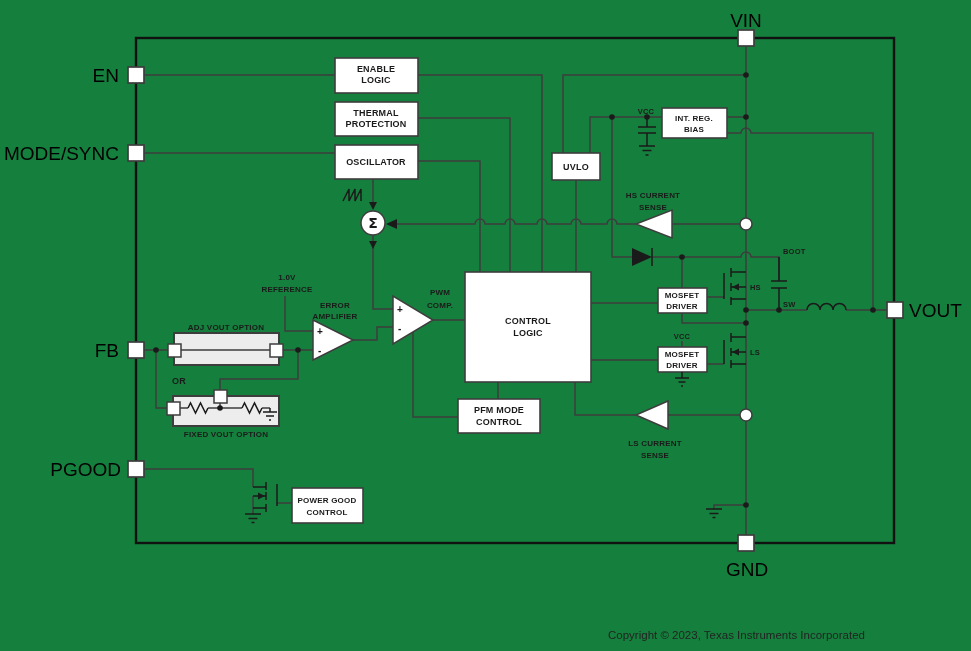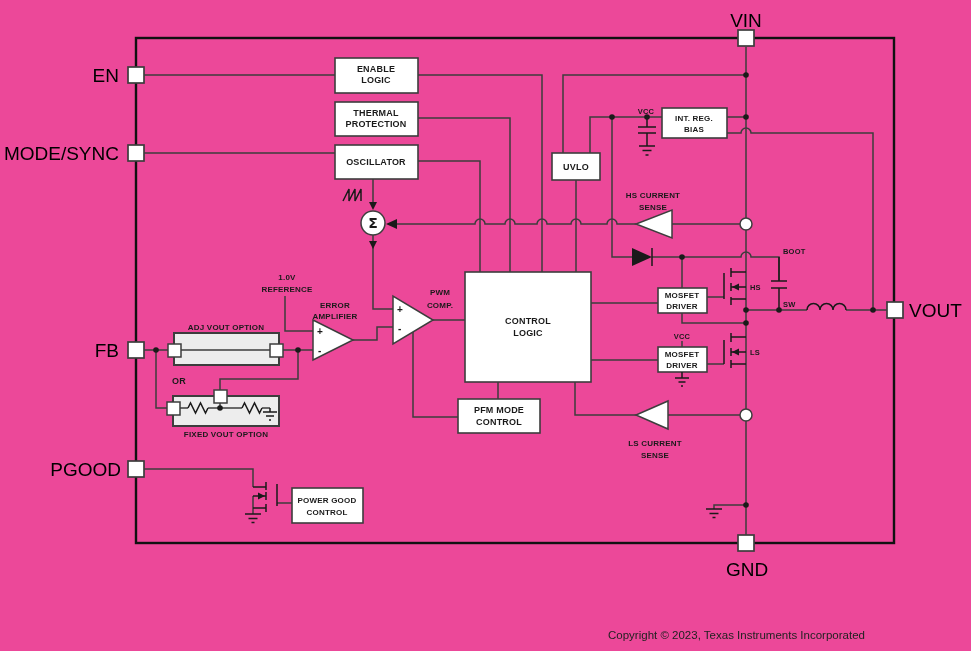--- a/index.html
+++ b/index.html
@@ -1,16 +1,16 @@
 <!DOCTYPE html>
 <html><head>
 <meta charset="utf-8">
 <style>
   html,body{margin:0;padding:0;background:#fff;}
-  .stage{position:relative;width:971px;height:651px;background:#ec4899;font-family:"Liberation Sans",sans-serif;overflow:hidden;}
+  .stage{position:relative;width:971px;height:651px;background:#15803d;font-family:"Liberation Sans",sans-serif;overflow:hidden;}
   svg{display:block;}
   .wire{stroke:#3d3d3d;stroke-width:1.5;fill:none;}
   .border{stroke:#111;stroke-width:2.4;fill:none;}
   .blk{fill:#fff;stroke:#3d3d3d;stroke-width:1.6;}
   .opt{fill:#ededed;stroke:#3d3d3d;stroke-width:2;}
   .pad{fill:#fff;stroke:#3d3d3d;stroke-width:1.5;}
   .pinbox{fill:#fff;stroke:#3d3d3d;stroke-width:1.7;}
   .dot{fill:#1a1a1a;stroke:none;}
   .probe{fill:#fff;stroke:#3d3d3d;stroke-width:1.5;}
   .filled{fill:#1a1a1a;stroke:none;}

